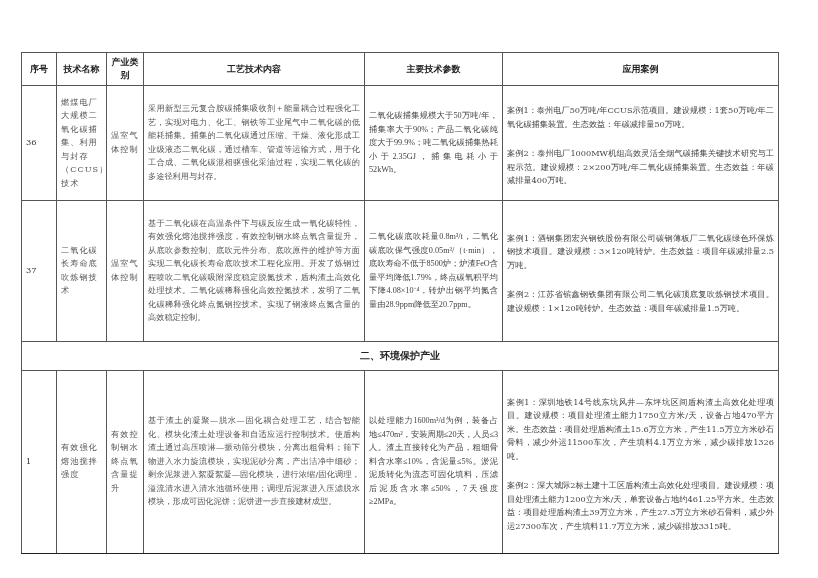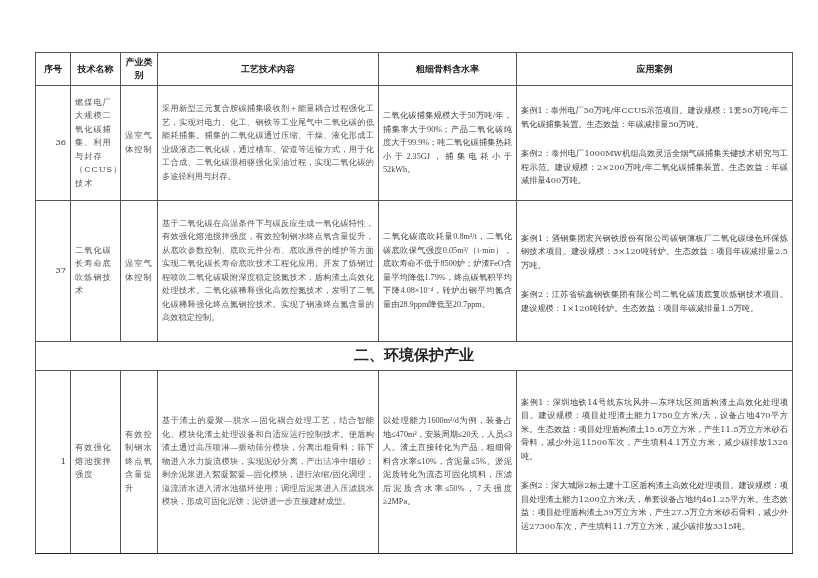--- a/index.html
+++ b/index.html
@@ -1,31 +1,31 @@
 <!DOCTYPE html>
 <html><head>
 <meta charset="utf-8">
 <style>
   html, body { margin:0; padding:0; background:#ffffff; }
   body { width:818px; height:578px; position:relative; overflow:hidden;
          font-family:"DejaVu Serif", "Liberation Serif", serif; color:#333; }
-  table.doc { position:absolute; left:35px; top:52px; border-collapse:collapse;
+  table.doc { position:absolute; left:21px; top:52px; border-collapse:collapse;
               table-layout:fixed; width:757px; }
   table.doc td, table.doc th { border:1px solid #555; padding:2px 4px; vertical-align:middle;
               font-size:8.2px; line-height:13.5px; overflow:hidden; }
   table.doc tr.header th { font-family:"DejaVu Sans", "Liberation Sans", sans-serif;
               font-weight:bold; font-size:9px; line-height:13px; text-align:center; color:#222; height:28px; }
-  td.seq { text-align:right; font-size:9px; }
+  td.seq { text-align:left; font-size:9px; }
   td.narrow { text-align:left; color:#555; letter-spacing:1px;margin-left:28px; }
   td.body { text-align:justify; color:#555; }
   td.params { text-align:justify; color:#444;font-family:Liberation Serif, serif; }
   td.cases { text-align:justify; color:#444; vertical-align:top; padding-top:3px; }
   .case { margin:16px 0 10px 0; }
   tr.section td { text-align:center; font-family:"DejaVu Sans", "Liberation Sans", sans-serif;
-              font-weight:bold; font-size:15px; color:#222; height:24px; }
+              font-weight:bold; font-size:10px; color:#222; height:24px; }
   tr.row36 td { height:102px; }
   tr.row37 td { height:136px; }
   tr.row1 td { height:178px; }
   table.doc tr:last-child td { border-bottom:1.5px solid #222; }
 </style>
 </head>
 <body>
 
 <table class="doc">
   <colgroup>
@@ -35,21 +35,21 @@
     <col style="width:221px">
       <col style="width:138px">
       <col style="width:276px">
   </colgroup>
   <tbody>
       <tr class="header">
     <th>序号</th>
     <th>技术名称</th>
     <th>产业类别</th>
     <th>工艺技术内容</th>
-    <th>粗细骨料含水率</th>
+    <th>主要技术参数</th>
     <th>应用案例</th>
   </tr>
 
   <tr class="row36">
     <td class="seq">36</td>
     <td class="narrow">燃煤电厂大规模二氧化碳捕集、利用与封存（CCUS）技术</td>
     <td class="narrow">温室气体控制</td>
     <td class="body">采用新型三元复合胺碳捕集吸收剂＋能量耦合过程强化工艺，实现对电力、化工、钢铁等工业尾气中二氧化碳的低能耗捕集。捕集的二氧化碳通过压缩、干燥、液化形成工业级液态二氧化碳，通过槽车、管道等运输方式，用于化工合成、二氧化碳混相驱强化采油过程，实现二氧化碳的多途径利用与封存。</td>
     <td class="params">二氧化碳捕集规模大于50万吨/年，捕集率大于90%；产品二氧化碳纯度大于99.9%；吨二氧化碳捕集热耗小于2.35GJ，捕集电耗小于52kWh。</td>
     <td class="cases">

